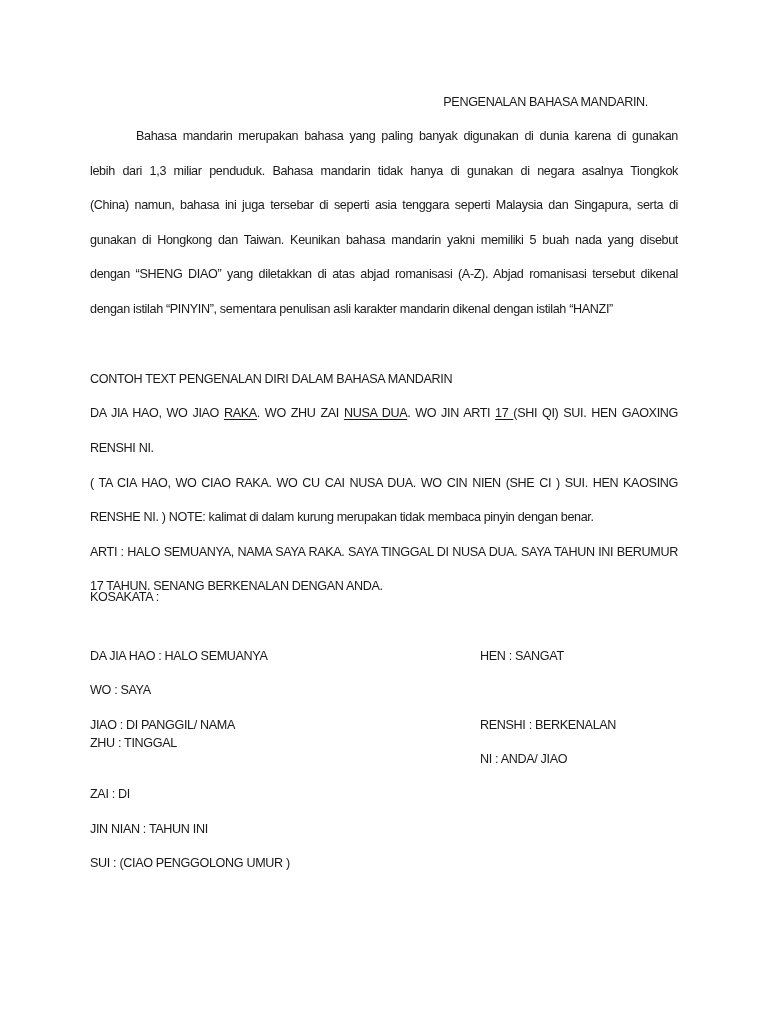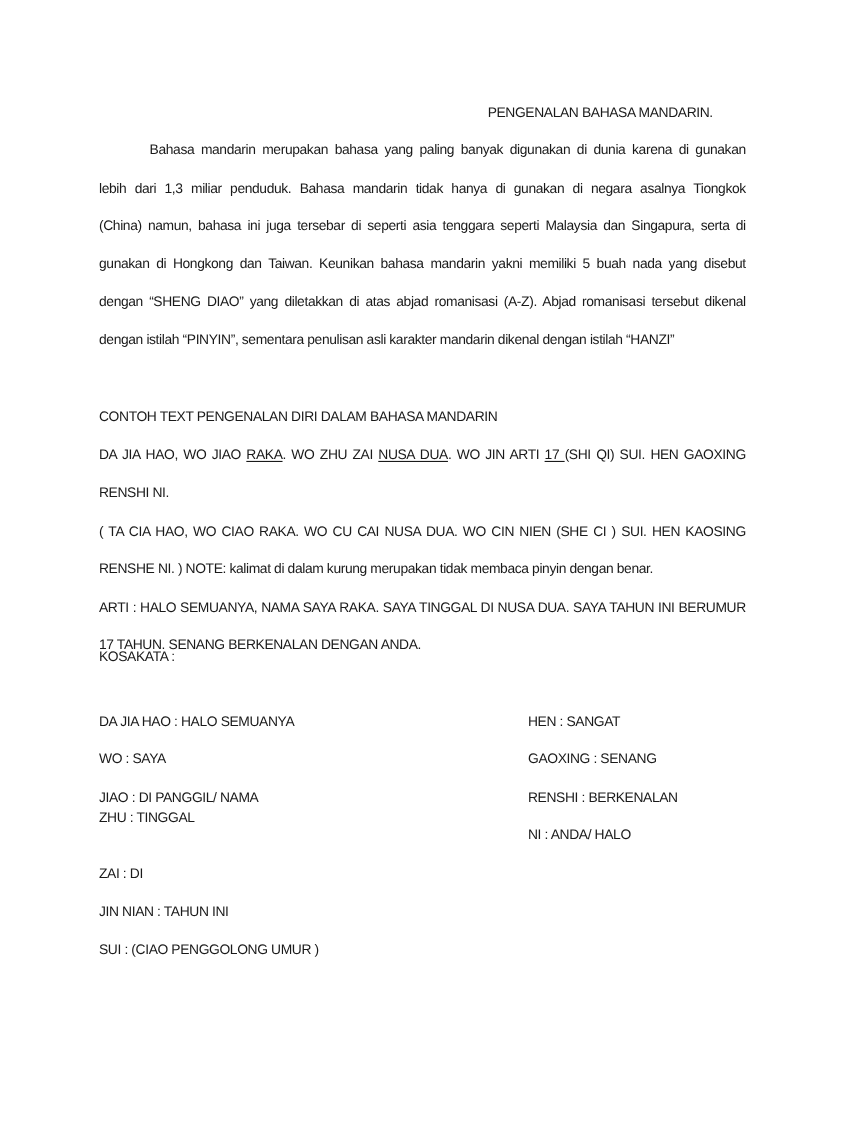--- a/index.html
+++ b/index.html
@@ -47,17 +47,16 @@
 
   <div class="line" style="top:649px">DA JIA HAO : HALO SEMUANYA</div>
   <div class="line" style="top:683px">WO : SAYA</div>
   <div class="line" style="top:718px">JIAO : DI PANGGIL/ NAMA</div>
   <div class="line" style="top:736px">ZHU : TINGGAL</div>
   <div class="line" style="top:787px">ZAI : DI</div>
   <div class="line" style="top:822px">JIN NIAN : TAHUN INI</div>
   <div class="line" style="top:856px">SUI : (CIAO PENGGOLONG UMUR )</div>
 
   <div class="line col2" style="top:649px">HEN : SANGAT</div>
-  <div class="line col2" style="top:683px">GAOXING : SENANG</div>
   <div class="line col2" style="top:718px">RENSHI : BERKENALAN</div>
-  <div class="line col2" style="top:752px">NI : ANDA/ HALO</div>
+  <div class="line col2" style="top:752px">NI : ANDA/ JIAO</div>
 
 </div>
 
 </body></html>

